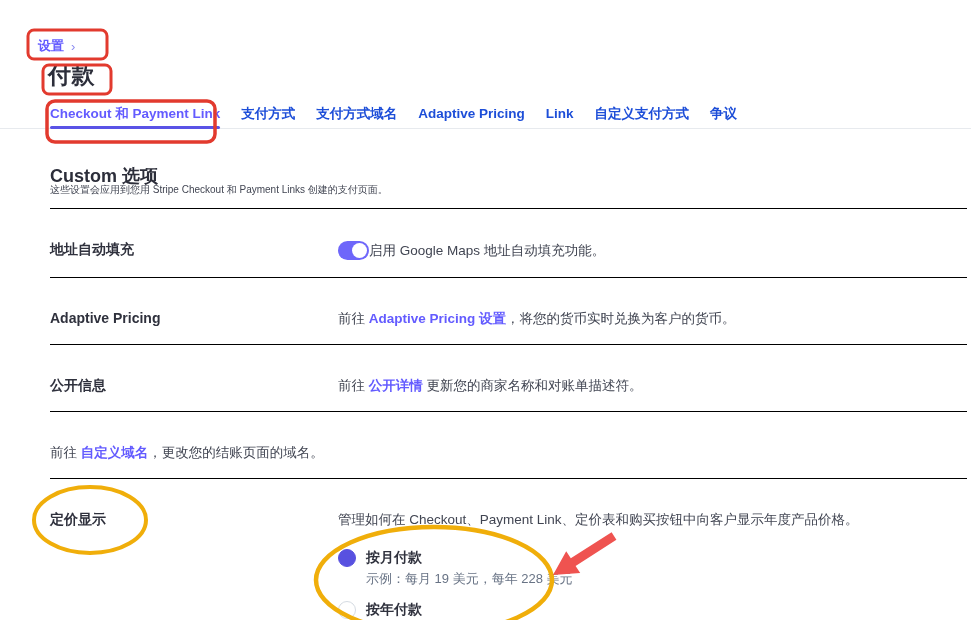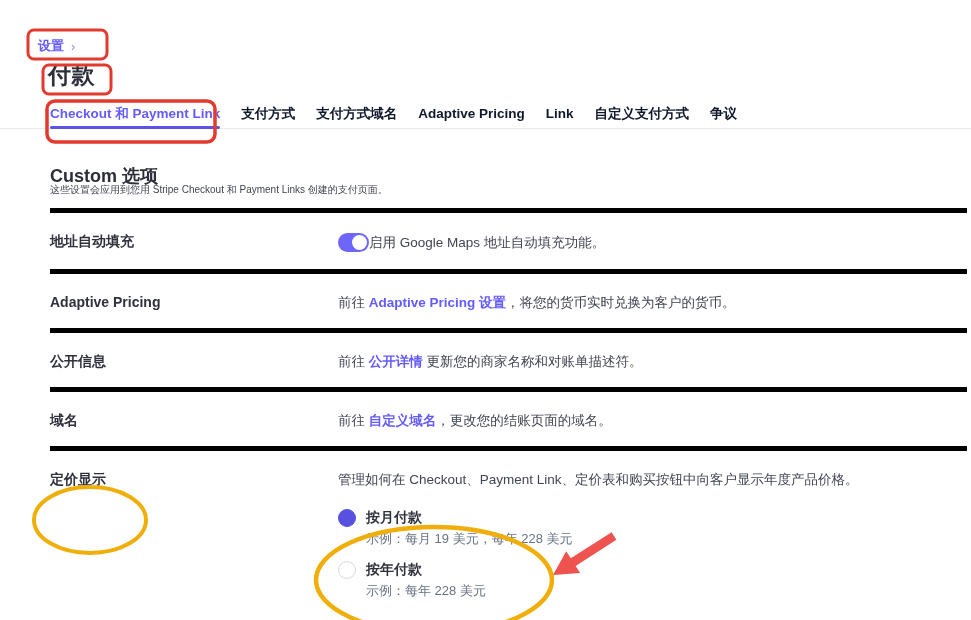--- a/index.html
+++ b/index.html
@@ -21,34 +21,34 @@
     position:absolute; left:48px; top:36px;
     font-size:23px; font-weight:700; color:#2c2e3a; letter-spacing:0.5px;
   }
   
   .tabs {
     position:absolute; left:0; right:0; top:78px;
     display:flex; gap:21px; padding-left:50px;
     border-bottom:1px solid #e7eaee;
   }
   .tab {
-    position:relative; font-size:13.5px; font-weight:700; color:#0f172a;
+    position:relative; font-size:13.5px; font-weight:700; color:#1d4ed8;
     padding:4px 0 6px; line-height:16px; cursor:pointer; white-space:nowrap;
   }
   .tab--active { color:#635bff; }
   .tab--active::after {
     content:""; position:absolute; left:0; right:0; bottom:-1px; height:3px;
     background:#5a53e6; border-radius:2px;
   }
   
   .section-title { position:absolute; left:50px; top:140px; font-size:18px; font-weight:700; color:#2c2e3a; }
   .section-subtitle { position:absolute; left:50px; top:159px; font-size:10px; color:#414552; }
   
   .rows { position:absolute; left:50px; right:4px; top:184px; }
-  .row { display:flex; border-top:5px solid #000000; padding:20px 0 17px; }
+  .row { display:flex; border-top:1px solid #000000; padding:32px 0 17px; }
   .row-label { flex:none; width:288px; font-size:14px; font-weight:700; color:#2f313d; line-height:17px; }
   .row-content { font-size:13.5px; color:#414552; line-height:17px; }
   .row-content .lnk { color:#635bff; font-weight:700; cursor:pointer; }
   .toggle-line { display:flex; align-items:center; }
   .toggle {
     position:relative; width:31px; height:19px; border-radius:10px;
     background:#6e66fa; flex:none; cursor:pointer;
   }
   .toggle::after {
     content:""; position:absolute; top:2px; right:2px; width:15px; height:15px;
@@ -118,21 +118,20 @@
 
     <div class="row">
       <div class="row-label">公开信息</div>
       <div class="row-content">
         <span>前往 </span><span class="lnk">公开详情</span><span> 更新您的商家名称和对账单描述符。</span>
       </div>
     </div>
 
 
     <div class="row">
-      <div class="row-label">域名</div>
       <div class="row-content">
         <span>前往 </span><span class="lnk">自定义域名</span><span>，更改您的结账页面的域名。</span>
       </div>
     </div>
 
     <div class="row">
       <div class="row-label">定价显示</div>
       <div class="row-content">
         <div>管理如何在 Checkout、Payment Link、定价表和购买按钮中向客户显示年度产品价格。</div>
         <div class="radio-group">

